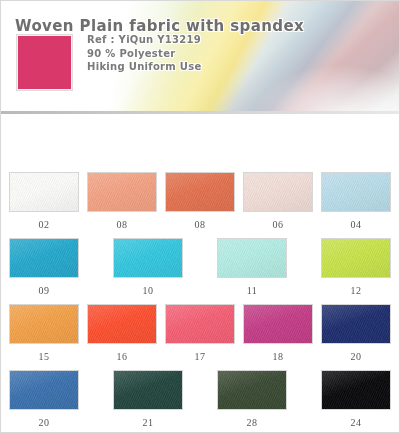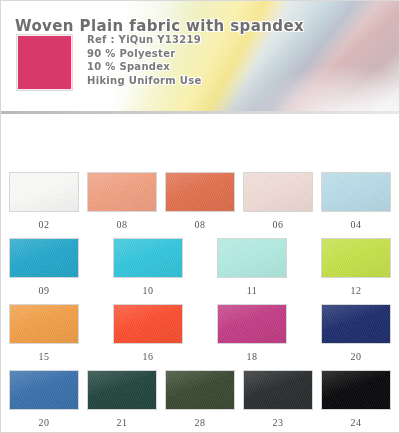--- a/index.html
+++ b/index.html
@@ -199,21 +199,20 @@
     <div class="banner-bg"></div>
     <div class="banner-sheen"></div>
 
     <div class="banner-title" style="color: rgb(110, 110, 110);">Woven Plain fabric with spandex</div>
 
     <div class="header-swatch" style="background: rgb(217, 56, 107);"></div>
 
     <ul class="spec-list">
       <li style="color: rgb(122, 122, 122);">Ref : YiQun Y13219</li>
       <li style="color: rgb(122, 122, 122);">90 % Polyester</li>
-      <li style="color: rgb(122, 122, 122);">10 % Spandex</li>
       <li style="color: rgb(122, 122, 122);">Hiking Uniform Use</li>
     </ul>
 
     <div class="banner-underline"></div>
   </div>
 
   <div class="grid" id="swatch-grid">
       <div class="swatch-row">
         <div class="swatch-cell">
           <div class="swatch-chip" style="background: rgb(250, 250, 248);"></div>
@@ -257,20 +256,24 @@
       <div class="swatch-row">
         <div class="swatch-cell">
           <div class="swatch-chip" style="background: rgb(242, 160, 72);"></div>
           <div class="swatch-label">15</div>
         </div>
         <div class="swatch-cell">
           <div class="swatch-chip" style="background: rgb(252, 79, 48);"></div>
           <div class="swatch-label">16</div>
         </div>
         <div class="swatch-cell">
+          <div class="swatch-chip" style="background: rgb(244, 95, 116);"></div>
+          <div class="swatch-label">17</div>
+        </div>
+        <div class="swatch-cell">
           <div class="swatch-chip" style="background: rgb(195, 61, 134);"></div>
           <div class="swatch-label">18</div>
         </div>
         <div class="swatch-cell">
           <div class="swatch-chip" style="background: rgb(30, 46, 110);"></div>
           <div class="swatch-label">20</div>
         </div>
       </div>
       <div class="swatch-row">
         <div class="swatch-cell">
@@ -279,23 +282,19 @@
         </div>
         <div class="swatch-cell">
           <div class="swatch-chip" style="background: rgb(35, 70, 63);"></div>
           <div class="swatch-label">21</div>
         </div>
         <div class="swatch-cell">
           <div class="swatch-chip" style="background: rgb(58, 74, 51);"></div>
           <div class="swatch-label">28</div>
         </div>
         <div class="swatch-cell">
-          <div class="swatch-chip" style="background: rgb(43, 46, 48);"></div>
-          <div class="swatch-label">23</div>
-        </div>
-        <div class="swatch-cell">
           <div class="swatch-chip" style="background: rgb(10, 10, 12);"></div>
           <div class="swatch-label">24</div>
         </div>
       </div>
     </div>
 
 </div>
 
 </body></html>

